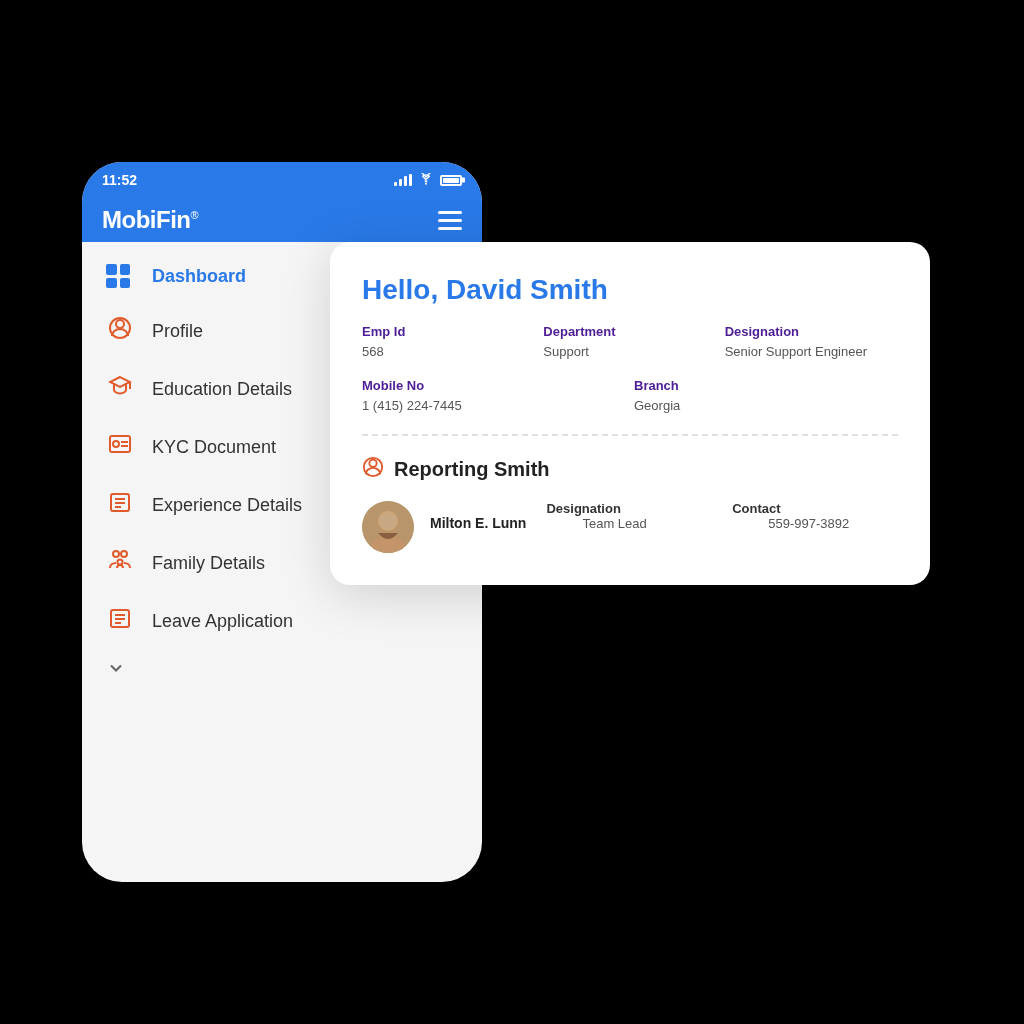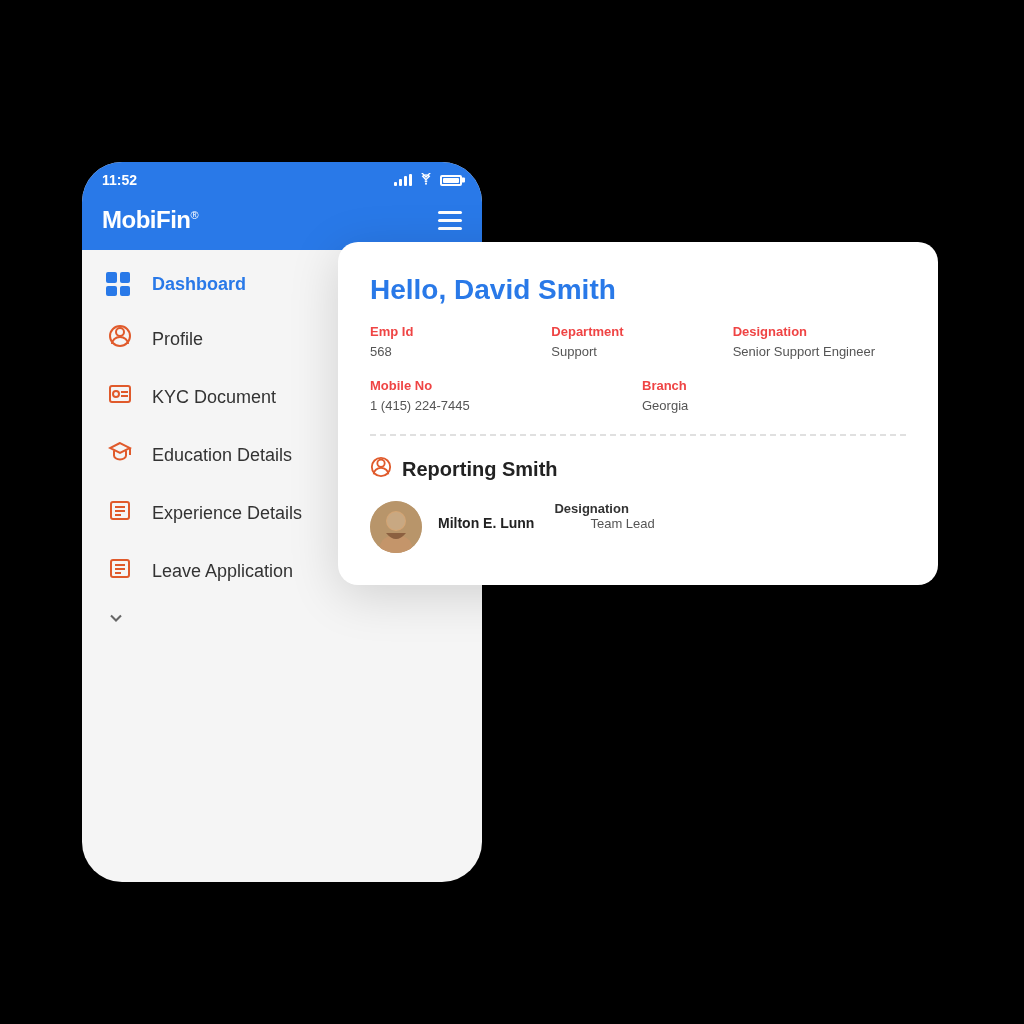--- a/index.html
+++ b/index.html
@@ -102,21 +102,21 @@
       left: 1px;
       top: 1px;
       bottom: 1px;
       right: 1px;
       background: white;
       border-radius: 1px;
     }
 
     .phone-header {
       background: #2979e8;
-      padding: 12px 20px 16px;
+      padding: 12px 20px 8px;
       display: flex;
       justify-content: space-between;
       align-items: center;
     }
 
     .app-logo {
       color: white;
       font-size: 24px;
       font-weight: 800;
       letter-spacing: -0.5px;
@@ -201,21 +201,21 @@
     .chevron-down {
       padding: 8px 24px;
       color: #666;
       font-size: 20px;
       cursor: pointer;
     }
 
     
     .detail-card {
       position: absolute;
-      right: 4px;
+      right: 12px;
       top: 120px;
       width: 600px;
       background: white;
       border-radius: 20px;
       padding: 32px;
       box-shadow: 0 10px 50px rgba(0,0,0,0.15);
       z-index: 2;
     }
 
     .card-greeting {
@@ -246,21 +246,21 @@
     .details-grid {
       display: grid;
       grid-template-columns: 1fr 1fr 1fr;
       gap: 16px 8px;
       margin-bottom: 18px;
     }
 
     .detail-field label {
       font-size: 13px;
       font-weight: 700;
-      color: #ef4444;
+      color: #4c1d95;
       display: block;
       margin-bottom: 3px;
     }
 
     .detail-field span {
       font-size: 13px;
       color: #555;
     }
 
     .details-grid-2col {
@@ -389,52 +389,65 @@
             <path d="M4 20 c0-4 3.6-7 8-7 s8 3 8 7"></path>
             <circle cx="12" cy="12" r="10" fill="none"></circle>
           </svg>
         </div>
         <span class="nav-label">Profile</span>
       </div>
 
       <div class="nav-item">
         <div class="nav-icon">
           <svg width="24" height="24" viewBox="0 0 24 24" fill="none" stroke="#e05a2b" stroke-width="2">
+            <path d="M12 3 L2 8 L12 13 L22 8 Z"></path>
+            <path d="M6 10.5 v5 c0 2 2.5 4 6 4 s6-2 6-4 v-5"></path>
+            <line x1="22" y1="8" x2="22" y2="15"></line>
+          </svg>
+        </div>
+        <span class="nav-label">Education Details</span>
+      </div>
+
+      <div class="nav-item">
+        <div class="nav-icon">
+          <svg width="24" height="24" viewBox="0 0 24 24" fill="none" stroke="#e05a2b" stroke-width="2">
             <rect x="2" y="4" width="20" height="16" rx="2"></rect>
             <circle cx="8" cy="12" r="3"></circle>
             <line x1="13" y1="10" x2="20" y2="10"></line>
             <line x1="13" y1="14" x2="20" y2="14"></line>
           </svg>
         </div>
         <span class="nav-label">KYC Document</span>
-      </div>
-
-      <div class="nav-item">
-        <div class="nav-icon">
-          <svg width="24" height="24" viewBox="0 0 24 24" fill="none" stroke="#e05a2b" stroke-width="2">
-            <path d="M12 3 L2 8 L12 13 L22 8 Z"></path>
-            <path d="M6 10.5 v5 c0 2 2.5 4 6 4 s6-2 6-4 v-5"></path>
-            <line x1="22" y1="8" x2="22" y2="15"></line>
-          </svg>
-        </div>
-        <span class="nav-label">Education Details</span>
       </div>
 
       <div class="nav-item">
         <div class="nav-icon">
           <svg width="24" height="24" viewBox="0 0 24 24" fill="none" stroke="#e05a2b" stroke-width="2">
             <rect x="3" y="4" width="18" height="17" rx="2"></rect>
             <line x1="7" y1="9" x2="17" y2="9"></line>
             <line x1="7" y1="13" x2="17" y2="13"></line>
             <line x1="7" y1="17" x2="13" y2="17"></line>
           </svg>
         </div>
         <span class="nav-label">Experience Details</span>
       </div>
 
+      <div class="nav-item">
+        <div class="nav-icon">
+          <svg width="26" height="24" viewBox="0 0 26 24" fill="none" stroke="#e05a2b" stroke-width="2">
+            <circle cx="9" cy="6" r="3"></circle>
+            <circle cx="17" cy="6" r="3"></circle>
+            <circle cx="13" cy="14" r="2.5"></circle>
+            <path d="M3 20 c0-3 2.5-5 6-5"></path>
+            <path d="M17 15 c3.5 0 6 2 6 5"></path>
+            <path d="M10 20 c0-2 1.3-3 3-3 s3 1 3 3"></path>
+          </svg>
+        </div>
+        <span class="nav-label">Family Details</span>
+      </div>
 
       <div class="nav-item">
         <div class="nav-icon">
           <svg width="24" height="24" viewBox="0 0 24 24" fill="none" stroke="#e05a2b" stroke-width="2">
             <rect x="3" y="4" width="18" height="17" rx="2"></rect>
             <line x1="7" y1="9" x2="17" y2="9"></line>
             <line x1="7" y1="13" x2="17" y2="13"></line>
             <line x1="7" y1="17" x2="13" y2="17"></line>
           </svg>
         </div>
@@ -507,19 +520,23 @@
         </div>
 
         <div style="flex:1; display:grid; grid-template-columns: auto 1fr 1fr; gap: 4px 20px; align-items: end;">
           <div class="reporter-name-col">
             <span class="reporter-name">Milton E. Lunn</span>
           </div>
           <div class="reporter-field">
             <label>Designation</label>
             <span>Team Lead</span>
           </div>
+          <div class="reporter-field">
+            <label>Contact</label>
+            <span>559-997-3892</span>
+          </div>
         </div>
       </div>
     </div>
 
   </div>
 
 </div>
 
 </body></html>

